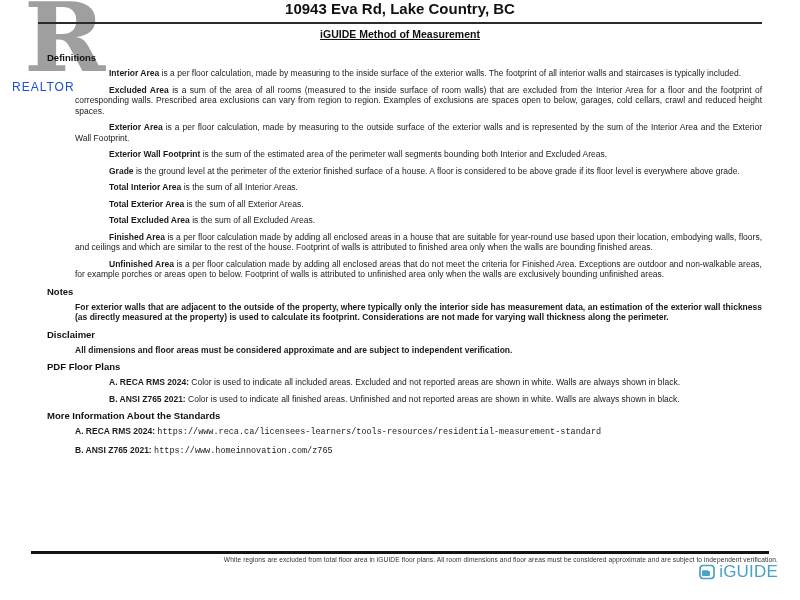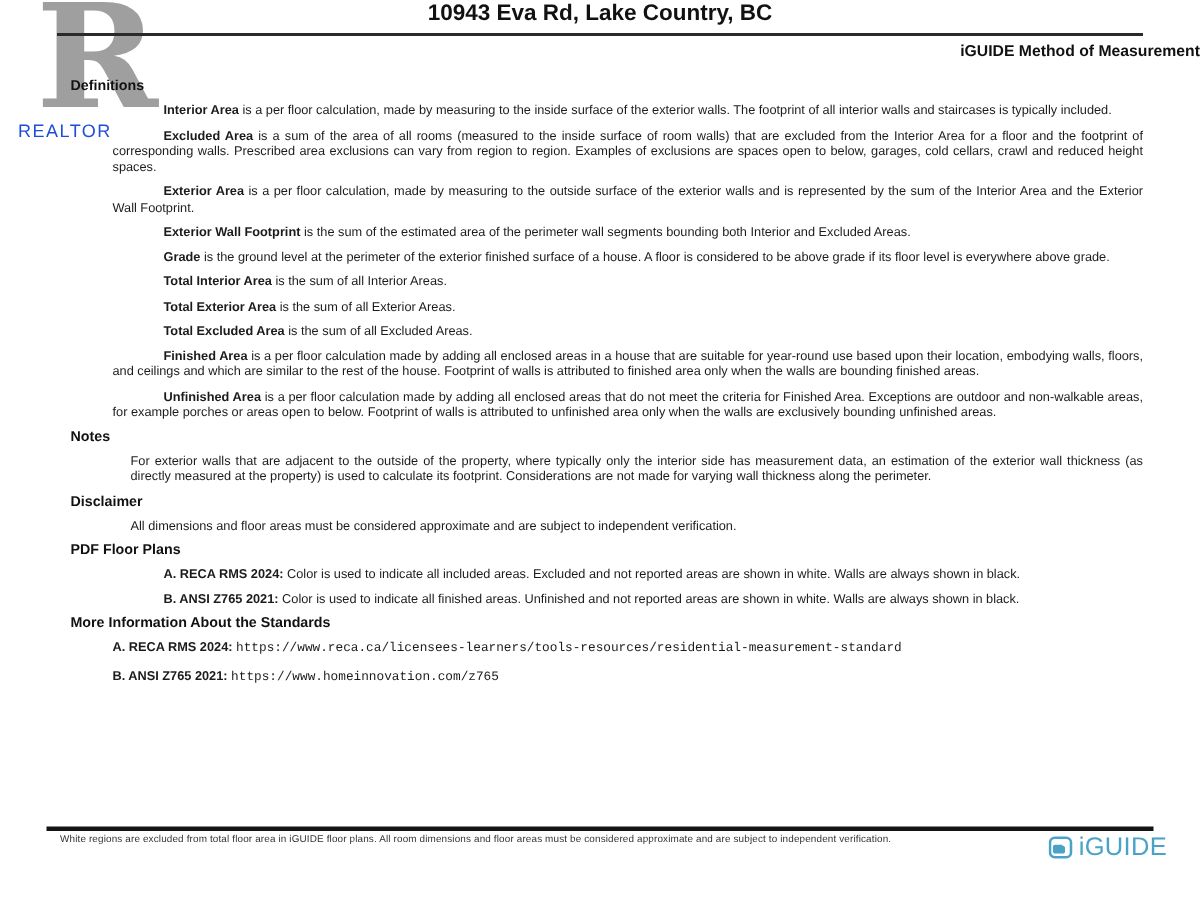--- a/index.html
+++ b/index.html
@@ -16,40 +16,41 @@
     color:#9f9f9f;transform:scaleX(1.02);transform-origin:left top;
   }
   .wm-text{
     position:absolute;left:12px;top:80px;
     font-size:12px;color:#1d4ed8;letter-spacing:1px;font-weight:normal;
   }
   
   .header{position:relative;z-index:1;}
   .title{margin:0;text-align:center;font-size:15px;font-weight:bold;color:#111;}
   .header-rule{border:0;border-top:2px solid #2a2a2a;margin:5px 38px 0 38px;}
-  .subtitle{margin:4px 0 12px 0;text-align:right;font-size:10.5px;font-weight:bold;color:#111;}
+  .subtitle{margin:4px 0 12px 0;text-align:center;font-size:10.5px;font-weight:bold;color:#111;text-decoration:underline;}
   
   .content{position:relative;z-index:1;margin:8px 38px 0 75px;}
   .sec-heading{
     font-size:9.5px;font-weight:bold;color:#111;
     margin:6px 0 5px -28px;
   }
   .item{
     margin:0 0 6px 0;font-size:8.5px;line-height:10.5px;text-align:justify;color:#1b1b1b;
   }
   .item .term{font-weight:bold;padding-left:34px;}
-  .plain{margin:0 0 6px 12px;font-size:8.5px;line-height:10.5px;text-align:justify;color:#1b1b1b;}
+  .plain{margin:0 0 6px 0;font-size:8.5px;line-height:10.5px;text-align:justify;color:#1b1b1b;font-weight:bold;}
   .link-item{margin:0 0 7px 0;font-size:8.5px;line-height:10.5px;color:#1b1b1b;}
   .url{color:#1b1b1b;text-decoration:none;cursor:pointer;font-family:Liberation Mono, monospace;}
   
   .footer{position:absolute;left:0;right:0;top:551px;z-index:1;}
   .footer-rule{border:0;border-top:3px solid #141414;margin:0 31px;}
   .footer-row{
-    display:flex;align-items:flex-start;justify-content:space-between;
+    display:flex;align-items:flex-end;justify-content:space-between;
     margin:2px 22px 0 40px;
+    flex-direction:column;
   }
   .footer-note{font-size:6.6px;color:#333;letter-spacing:0.1px;}
   .iguide-logo{display:flex;align-items:center;gap:3px;color:#4aa2c6;}
   .iguide-logo .logo-word{font-size:17px;letter-spacing:0.2px;line-height:1;}
   .iguide-logo svg{display:block;}
 </style>
 </head>
 <body>
 
 <div class="watermark">

